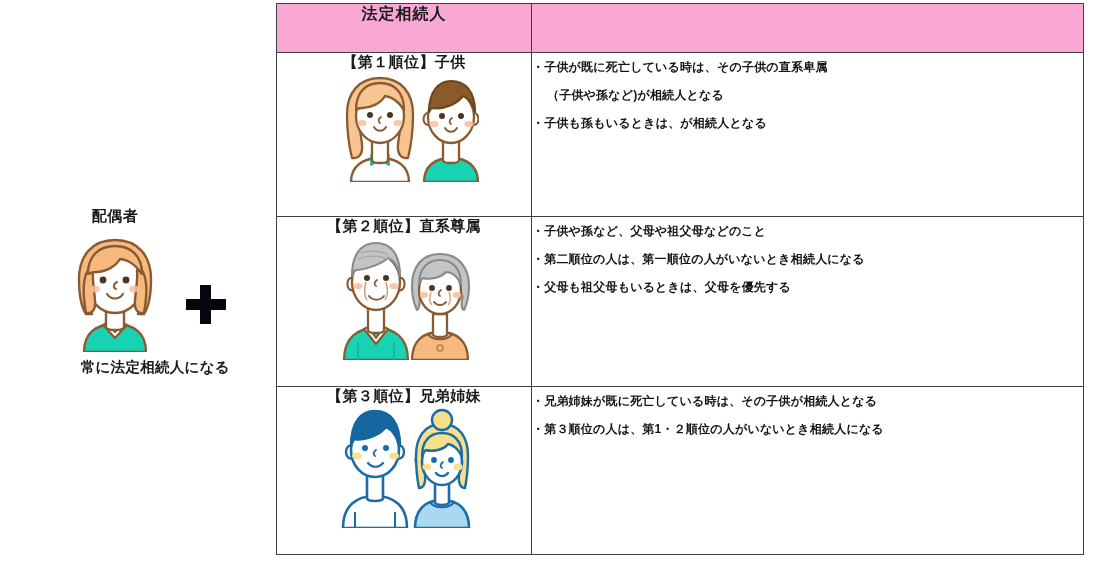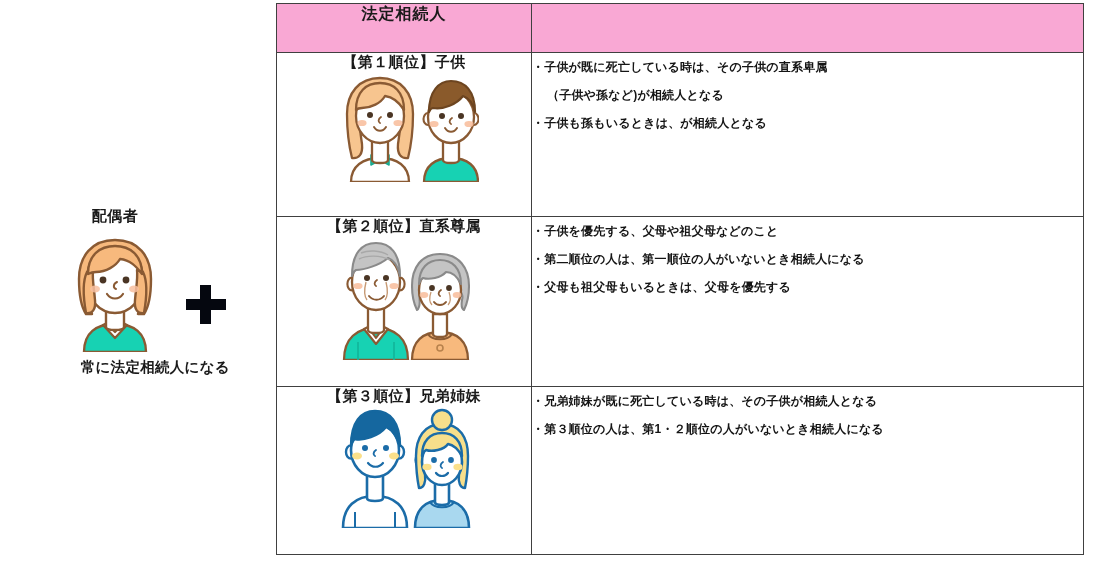--- a/index.html
+++ b/index.html
@@ -291,21 +291,21 @@
             <path d="M113 52 C110 54 110 57 112 58" fill="none" stroke="#8a5a33" stroke-width="1.8" stroke-linecap="round"></path>
             <ellipse cx="96" cy="57" rx="4.3" ry="2.9" fill="#f8c0a0" opacity="0.9"></ellipse>
             <ellipse cx="129" cy="57" rx="4.3" ry="2.9" fill="#f8c0a0" opacity="0.9"></ellipse>
             <path d="M103 54 C101 60 101 64 104 67" fill="none" stroke="#c79a74" stroke-width="1.3"></path>
             <path d="M121 54 C123 60 123 64 120 67" fill="none" stroke="#c79a74" stroke-width="1.3"></path>
             <path d="M106 64 C109 68 115 68 118 64" fill="none" stroke="#8a5a33" stroke-width="2" stroke-linecap="round"></path>
           </svg>
         </div>
       </td>
       <td class="notes-cell">
-        <div class="note-line">・子供を優先する、父母や祖父母などのこと</div>
+        <div class="note-line">・子供や孫など、父母や祖父母などのこと</div>
         <div class="note-line">・第二順位の人は、第一順位の人がいないとき相続人になる</div>
         <div class="note-line">・父母も祖父母もいるときは、父母を優先する</div>
       </td>
     </tr>
 
     <tr class="row-3">
       <td class="rank-cell">
         <div class="rank-label">【第３順位】兄弟姉妹</div>
         <div class="rank-figure">
           <svg width="150" height="120" viewBox="0 0 150 120">

